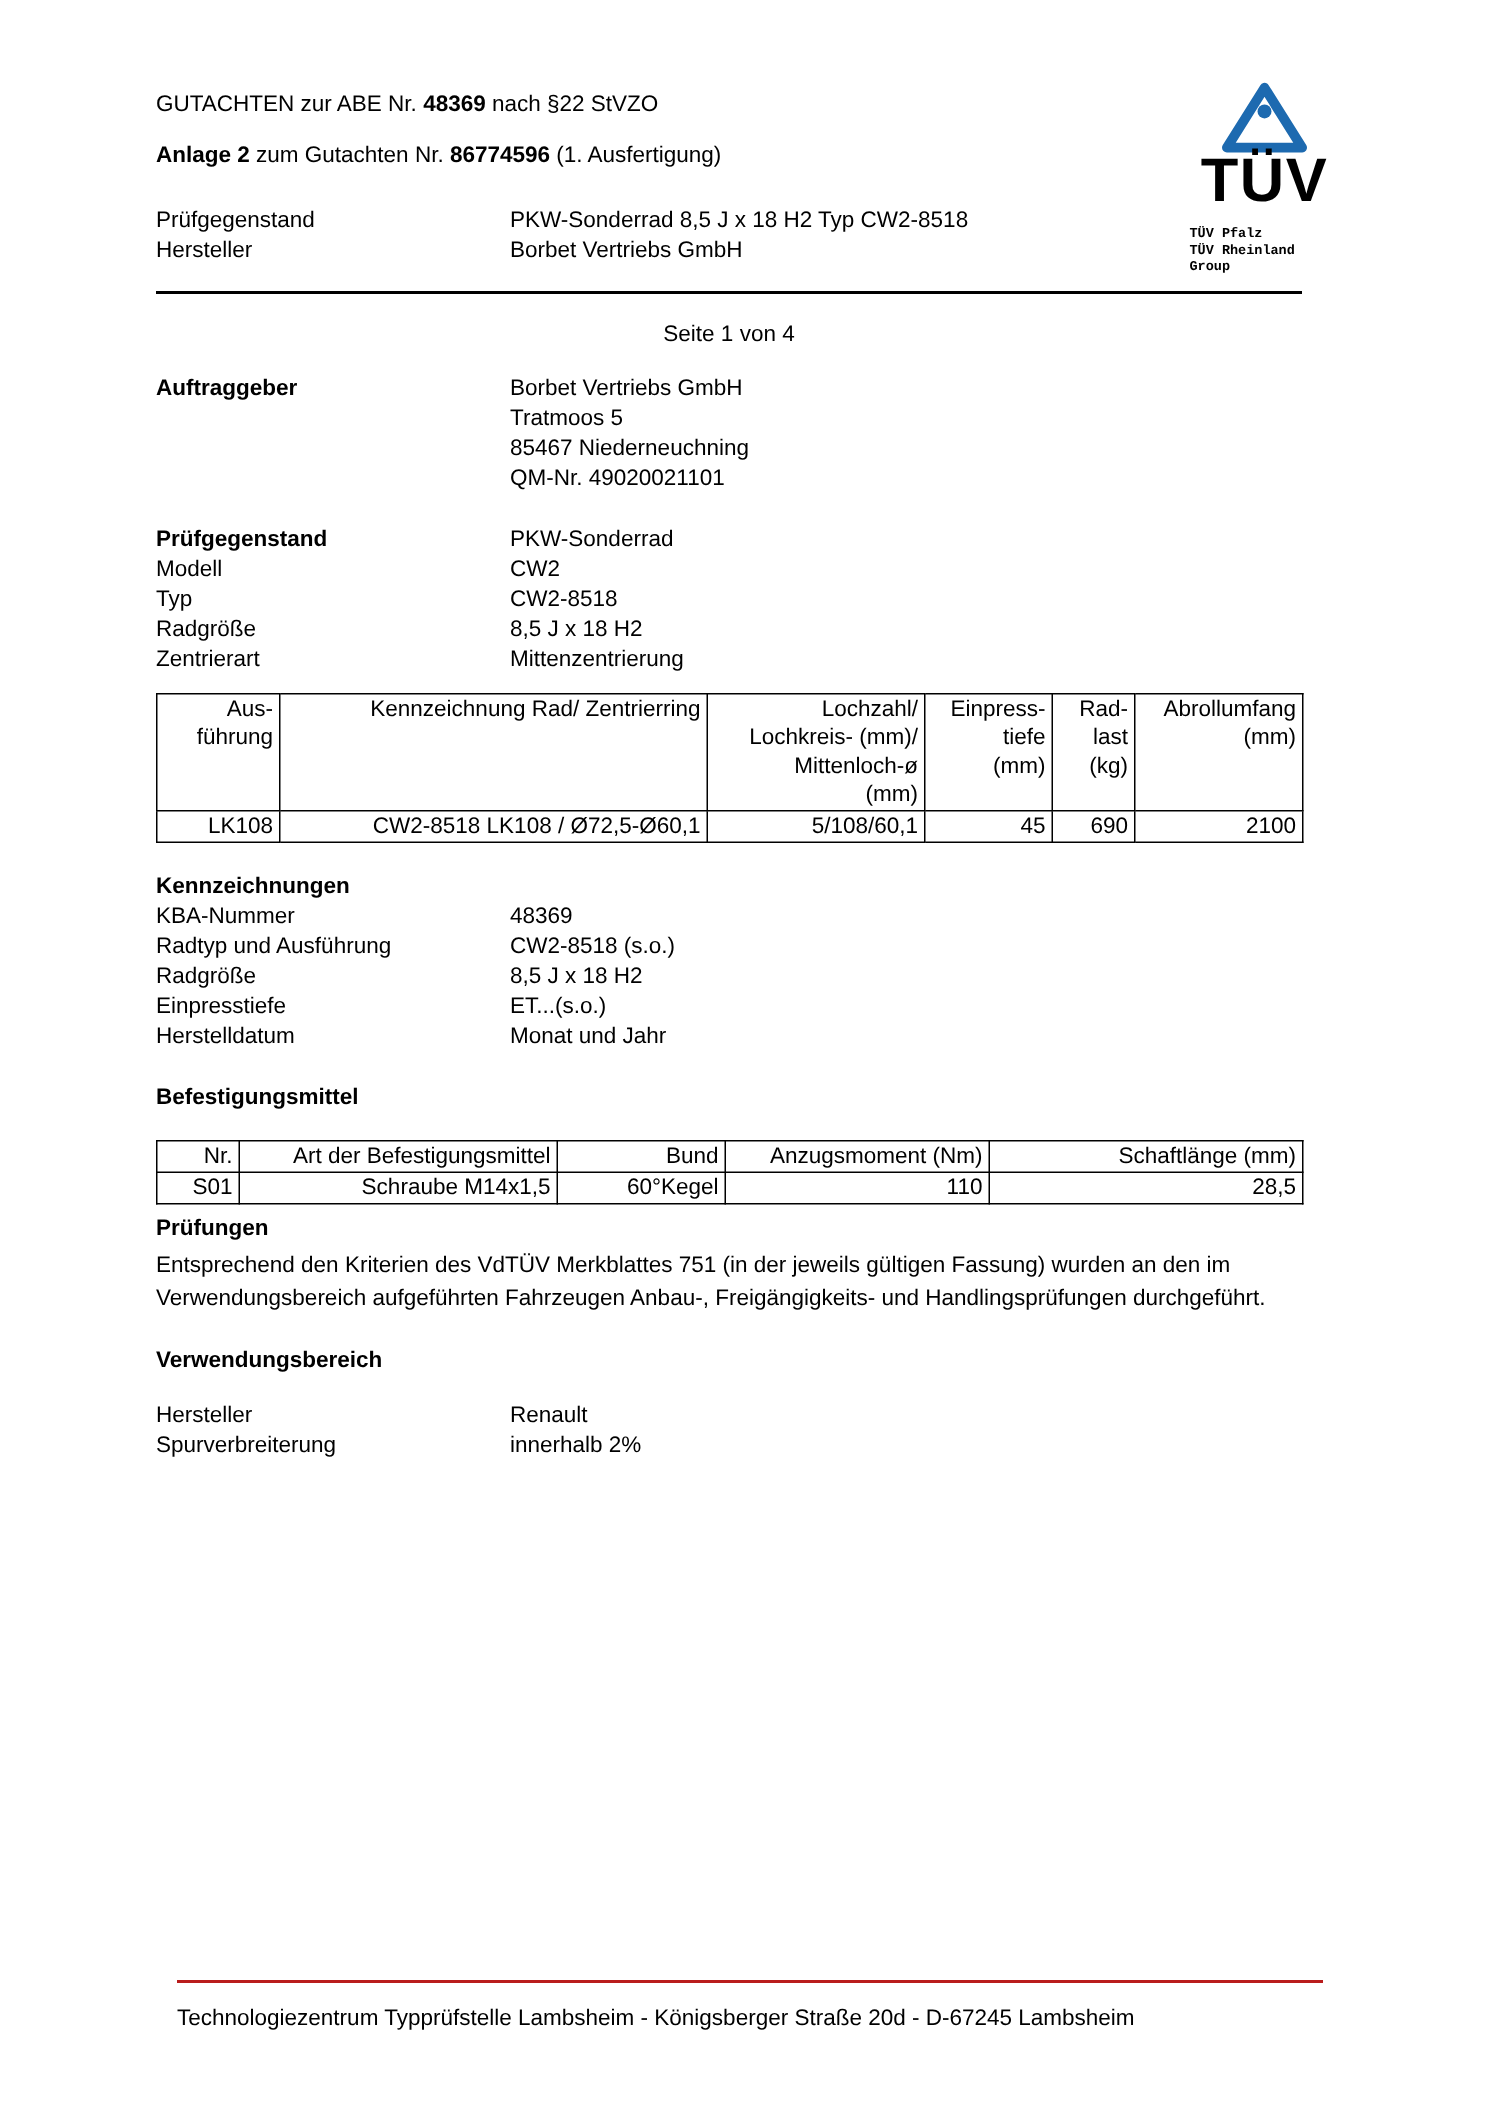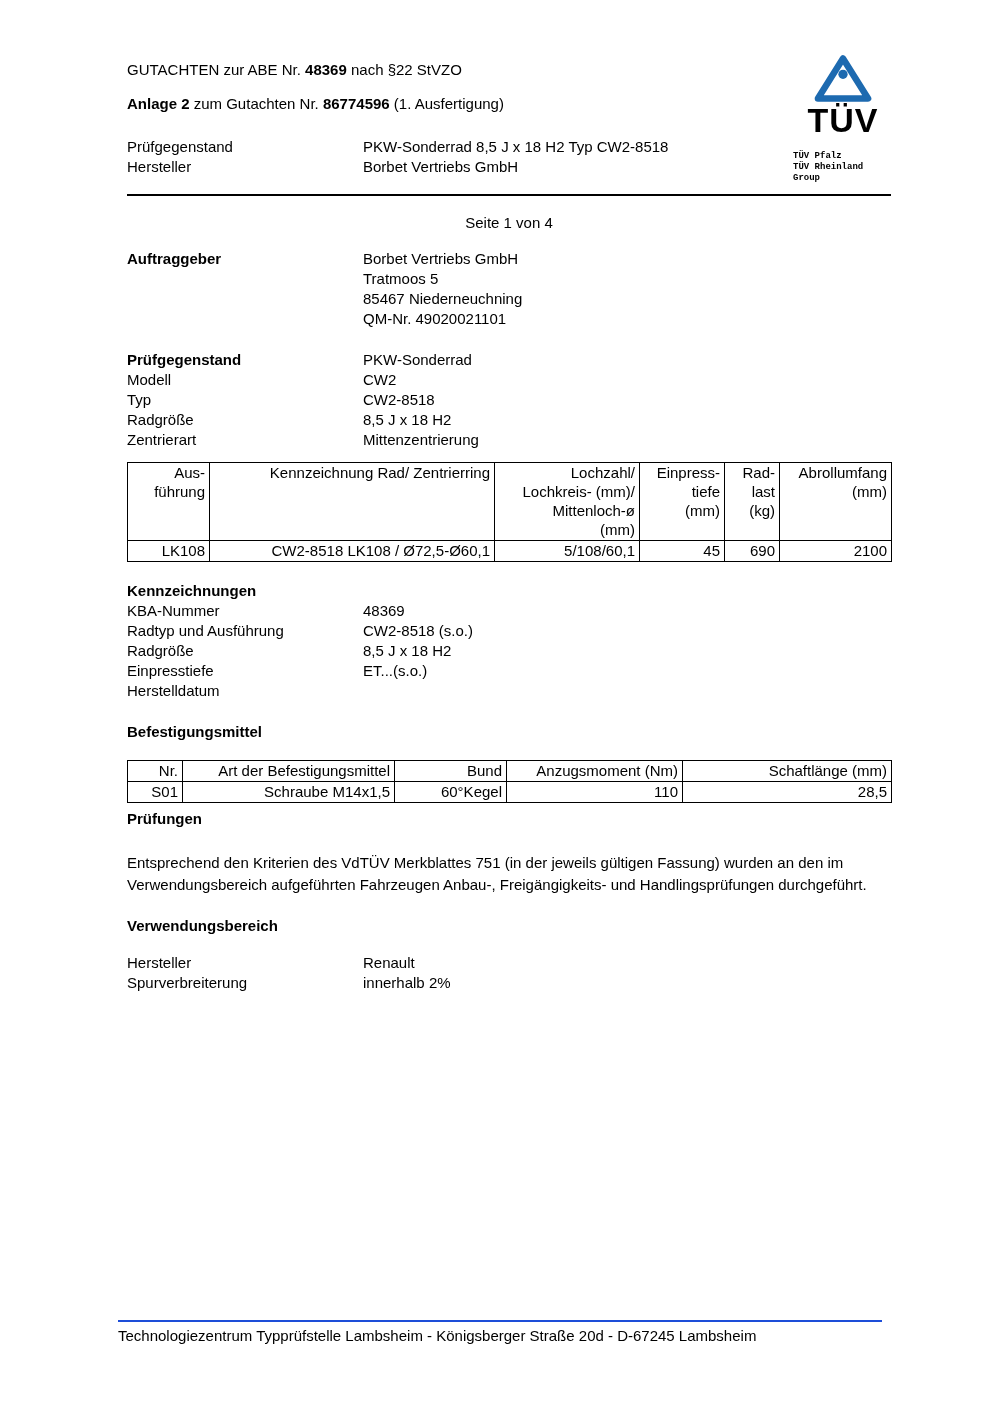--- a/index.html
+++ b/index.html
@@ -3,21 +3,21 @@
 <meta charset="utf-8">
 <style>
   * { margin:0; padding:0; box-sizing:border-box; }
   html,body { background:#e8e8e8; }
   .page {
     width:992px; height:1404px; margin:0 auto; position:relative;
     background:#ffffff; color:#000;
     font-family:"Liberation Sans", sans-serif; font-size:15px;
     overflow:hidden;
   }
-  .content { position:absolute; left:127px; top:60px; width:764px; }
+  .content { position:absolute; left:104px; top:60px; width:764px; }
   .bold { font-weight:bold; }
   .line { line-height:19px; }
   .mt-line2 { margin-top:15px; }
   .mt-headrows { margin-top:24px; }
   .kv { display:flex; line-height:20px; }
   .kv .k { width:236px; flex-shrink:0; }
   .kv .v { flex:1; }
   .vline { display:block; line-height:20px; }
   .rule { border:none; border-top:2px solid #000; margin-top:17px; }
   .page-indicator { text-align:center; line-height:20px; margin-top:17px; }
@@ -26,32 +26,32 @@
   table { border-collapse:collapse; table-layout:fixed; width:764px; }
   td { border:1px solid #000; padding:0 4px 1px 4px; vertical-align:top;
        font-size:15px; line-height:19px; text-align:right; overflow:hidden; }
   .pre { white-space:pre-line; }
   .t1 { margin-top:12px; }
   .sec-title { font-weight:bold; line-height:20px; }
   .mt-kennz { margin-top:19px; }
   .mt-befest { margin-top:21px; }
   .t2 { margin-top:18px;border-radius:21px; }
   .mt-pruefungen { margin-top:6px; }
-  .paragraph { margin-top:23px; line-height:22px; width:764px; }
+  .paragraph { margin-top:4px; line-height:22px; width:764px; }
   .mt-verwendung { margin-top:20px; }
   .mt-verw-row1 { margin-top:17px; }
   .mt-verw-row2 { }
   .footer {
     position:absolute; left:118px; width:764px; top:1320px;
-    border-top:2px solid #1d4ed8; padding-top:4px; line-height:20px;
+    border-top:2px solid #b91c1c; padding-top:14px; line-height:20px;
   }
   .logo { position:absolute; left:791px; top:52px; width:104px; text-align:center; }
   .logo .tri { display:block; margin:0 auto; }
   .wordmark {
-    font-weight:bold; font-size:34px; line-height:36px; letter-spacing:1px;
+    font-weight:bold; font-size:41px; line-height:36px; letter-spacing:1px;
     margin-top:-2px; color:#000;
   }
   .logo-sub { margin-top:13px; text-align:left; padding-left:2px; }
   .logo-sub div { font-weight:bold; font-size:9px; line-height:11px;font-family:Liberation Mono, monospace; }
 </style>
 </head>
 <body>
 
 <div class="page">
 
@@ -171,20 +171,21 @@
       <div class="kv">
         <span class="k">Radgröße</span>
         <span class="v">8,5 J x 18 H2</span>
       </div>
       <div class="kv">
         <span class="k">Einpresstiefe</span>
         <span class="v">ET...(s.o.)</span>
       </div>
       <div class="kv">
         <span class="k">Herstelldatum</span>
+        <span class="v">Monat und Jahr</span>
       </div>
     </div>
 
     <div class="sec-title mt-befest">Befestigungsmittel</div>
     <table class="t2">
       <colgroup>
         <col style="width:55px">
           <col style="width:212px">
           <col style="width:112px">
         <col style="width:176px">

